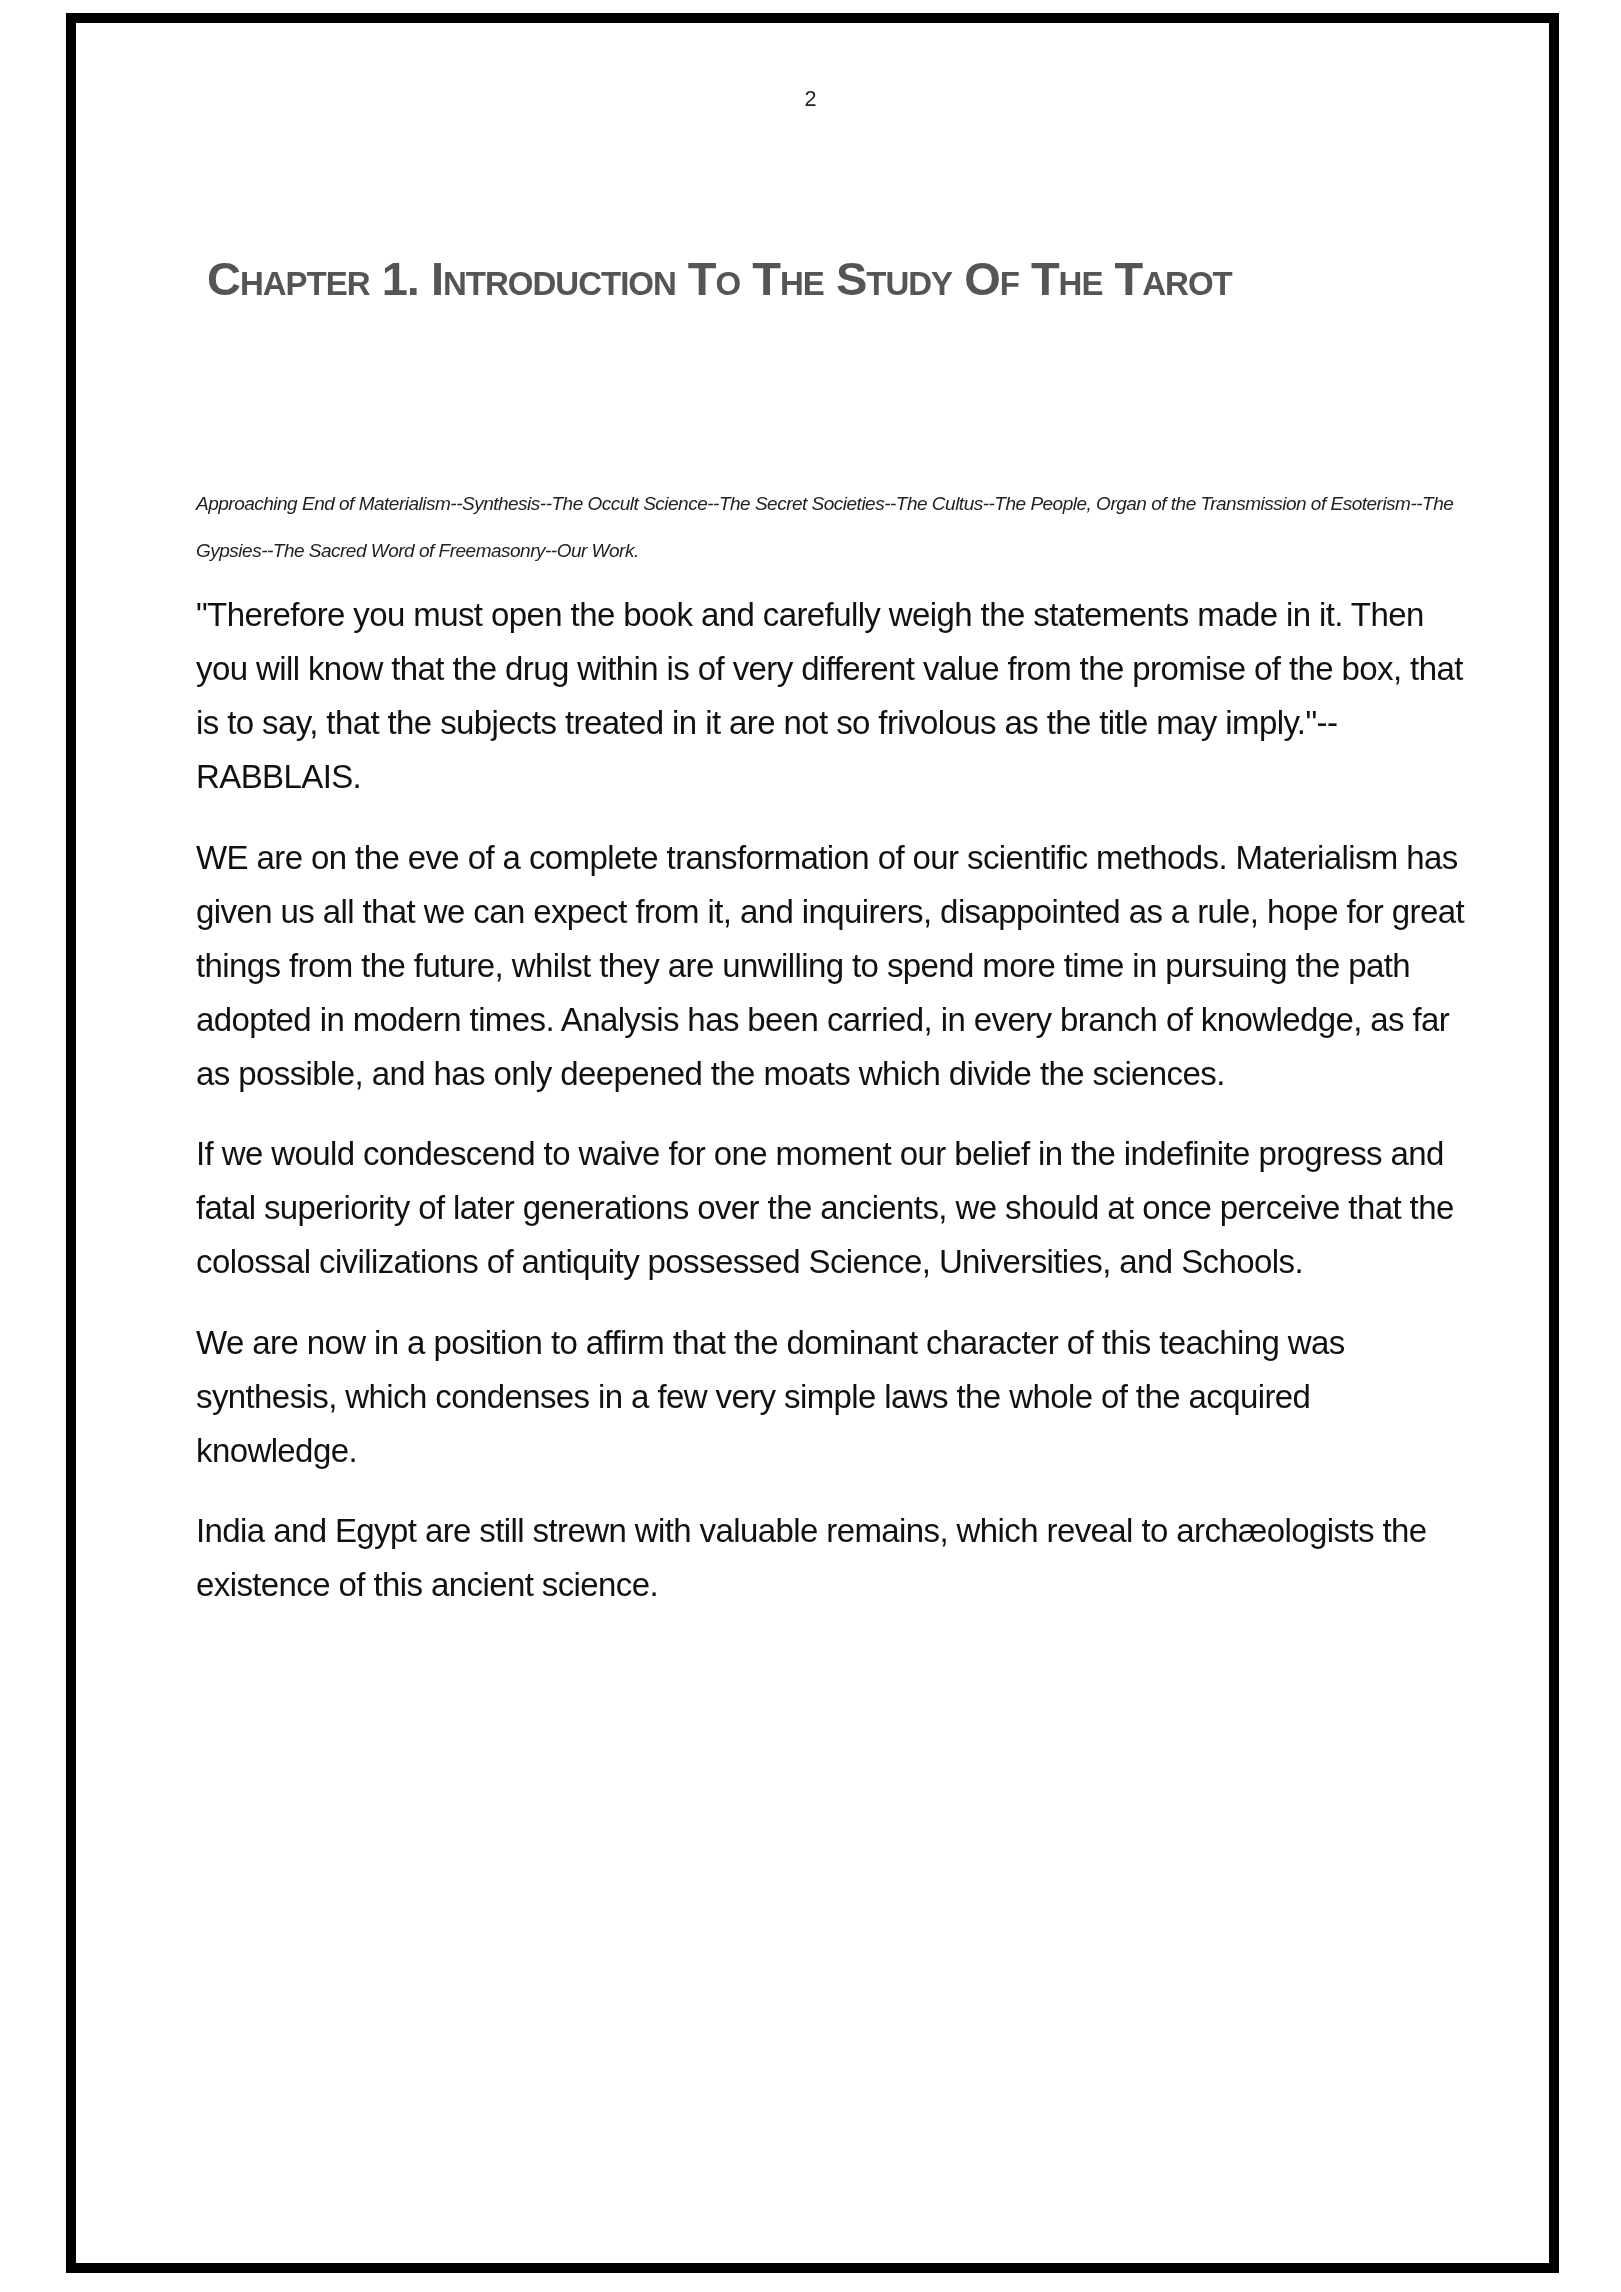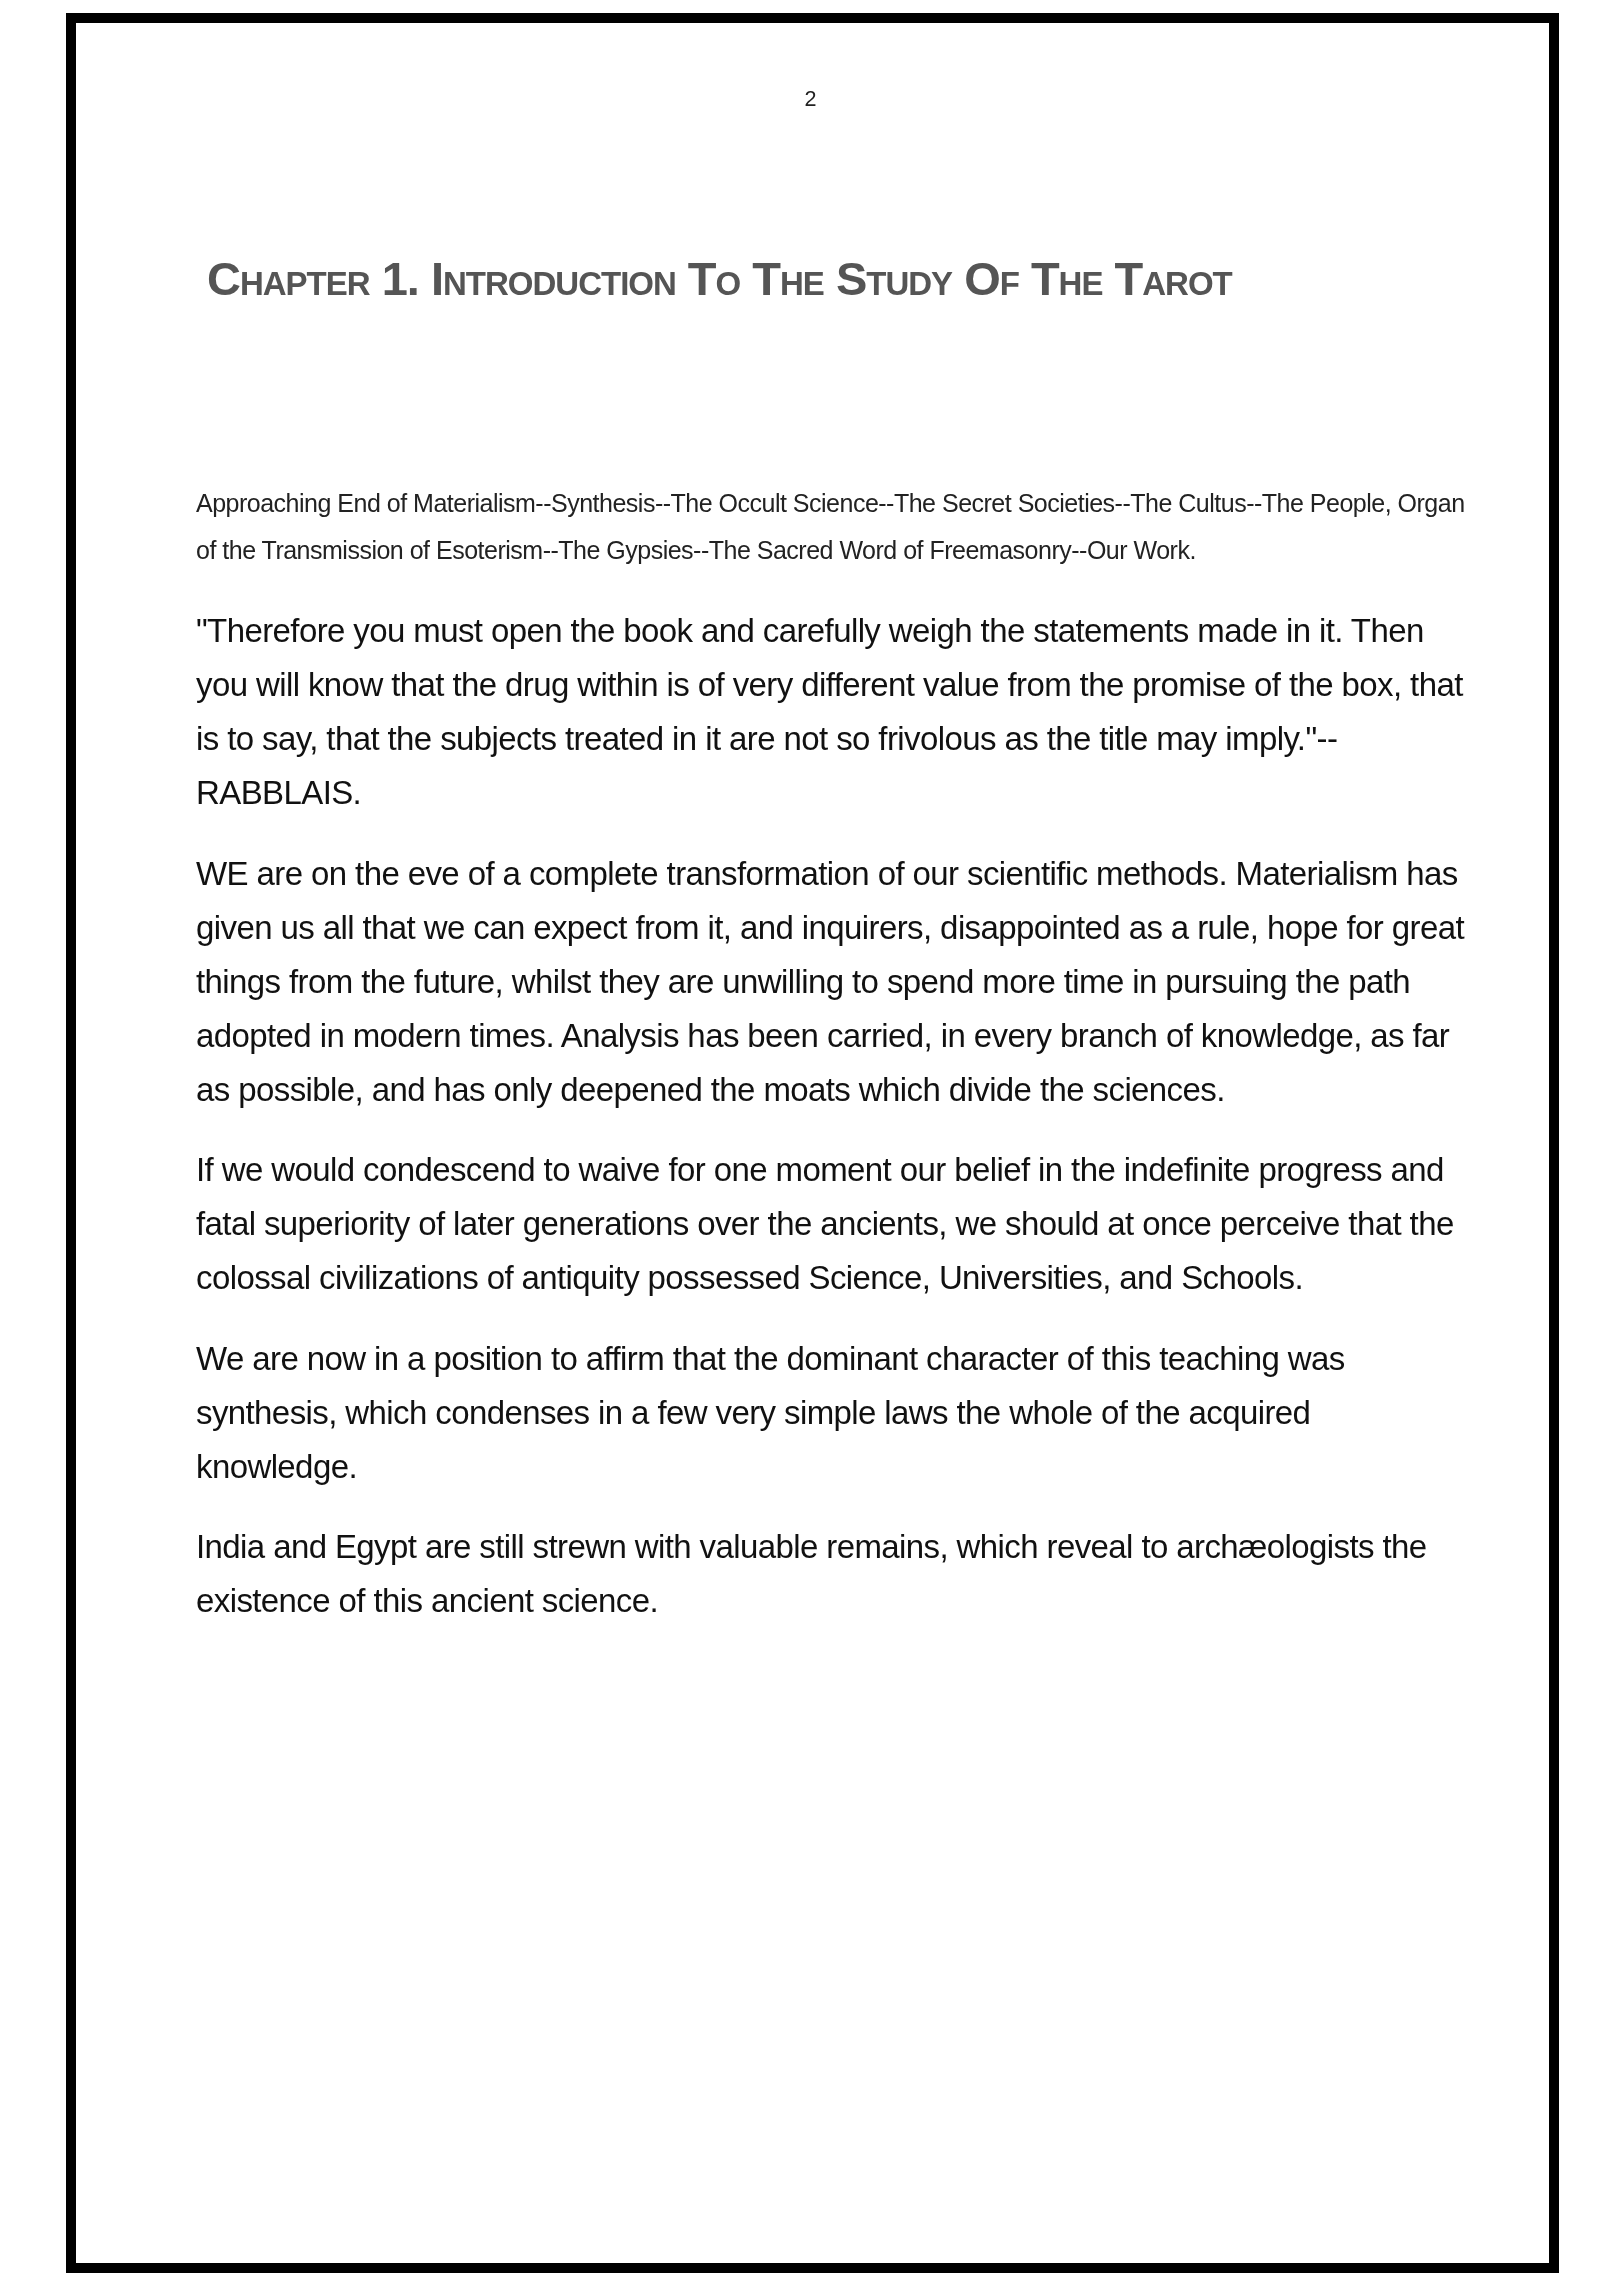--- a/index.html
+++ b/index.html
@@ -47,24 +47,25 @@
       margin: 0;
     }
     .content {
       position: absolute;
       left: 196px;
       top: 480px;
       width: 1274px;
     }
     .summary {
       font-family: "Liberation Sans", sans-serif;
-      font-size: 25px;
+      font-style: italic;
+      font-size: 19px;
       line-height: 47px;
       color: #222222;
-      margin: 0 0 30px 0;
+      margin: 0 0 14px 0;
       letter-spacing: -0.5px;
     }
     .para {
       font-size: 33px;
       line-height: 54px;
       color: #111111;
       margin: 0 0 26.5px 0;
       letter-spacing: -0.6px;
     }
   </style>

